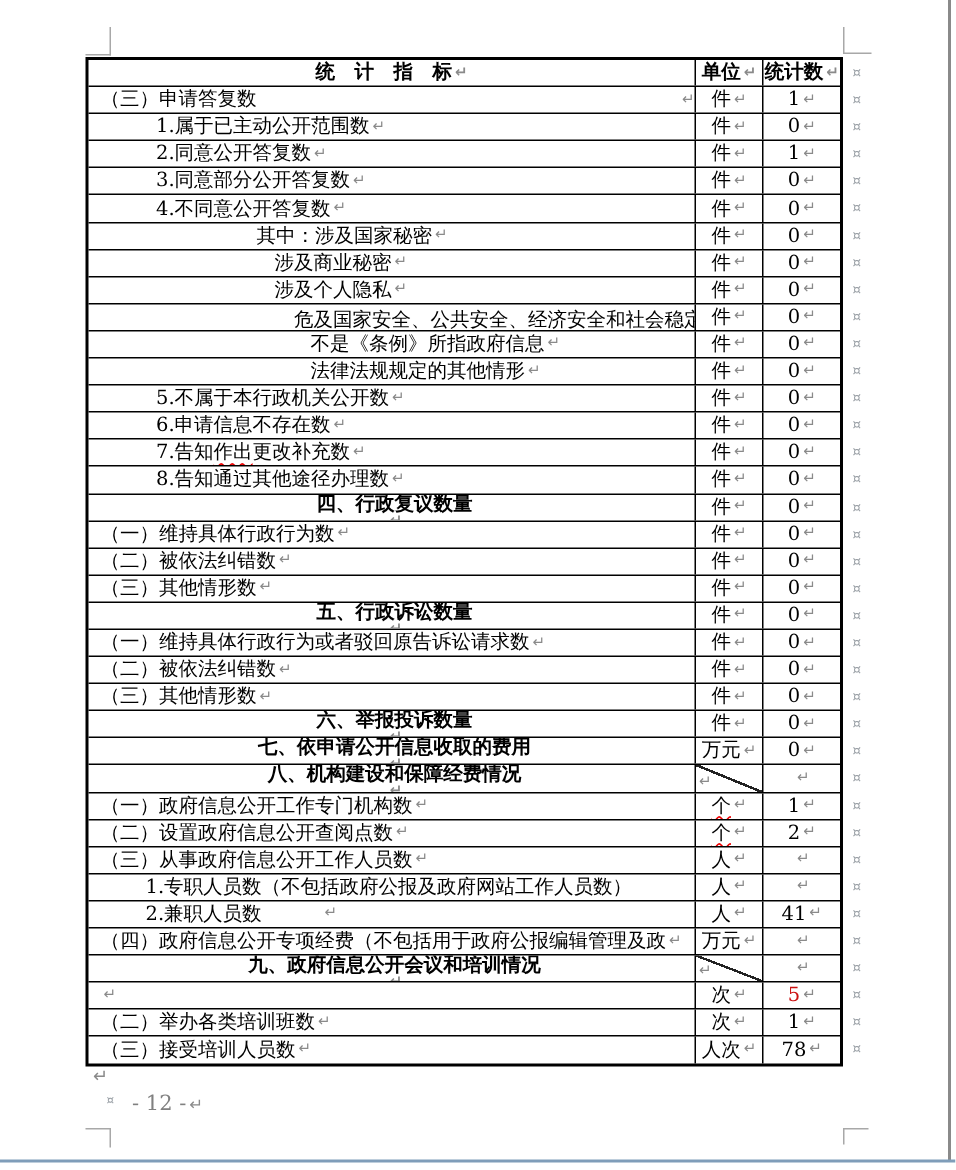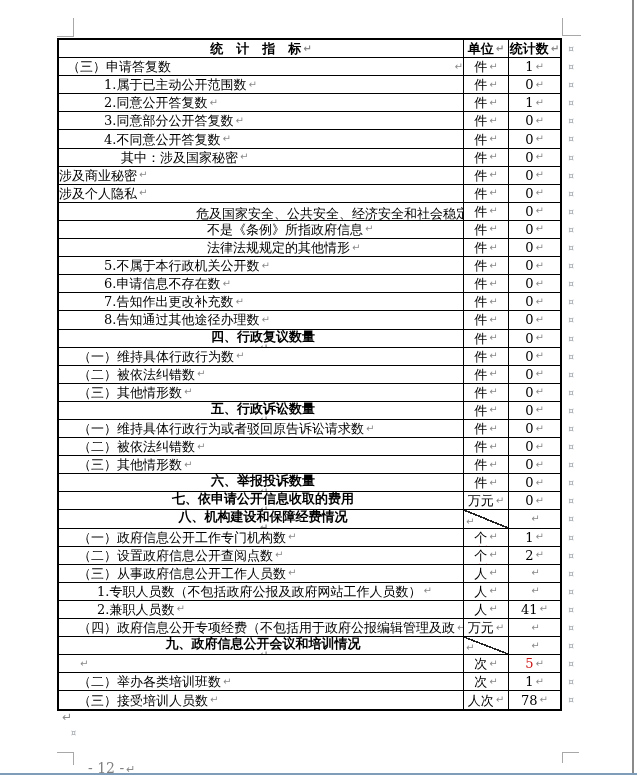--- a/index.html
+++ b/index.html
@@ -25,40 +25,40 @@
   .cell { display:flex; align-items:center; overflow:hidden; white-space:nowrap;
           font-size:13px; color:#000; line-height:1; }
   .c-ind { width:405px; border-right:1px solid #000; }
   .c-unit{ width:45px;  border-right:1px solid #000; justify-content:center; position:relative; }
   .c-val { width:51px;  justify-content:center; }
   .hdr .cell { justify-content:center; font-weight:bold; }
   .bold .c-ind { font-weight:bold;flex-direction:column; }
 
   
   .ind-0 .c-ind{ padding-left:4px; }   .ind-1 .c-ind{ padding-left:8px;justify-content:space-between; }
-  .ind-2 .c-ind{ padding-left:19px; }  .ind-3 .c-ind{ padding-left:38px; }
-  .ind-4 .c-ind{ padding-left:45px;text-align:right; }  .ind-5 .c-ind{ padding-left:62px; }
-  .ind-6 .c-ind{ } .ind-7 .c-ind{ padding-left:137px;align-items:flex-end; }
+  .ind-2 .c-ind{ padding-left:8px; }  .ind-3 .c-ind{ padding-left:38px;gap:40px; }
+  .ind-4 .c-ind{ padding-left:45px;text-align:right; }  .ind-5 .c-ind{ padding-left:112px; }
+  .ind-6 .c-ind{ padding-left:124px; } .ind-7 .c-ind{ padding-left:137px;align-items:flex-end; }
   .ind-8 .c-ind{ padding-left:148px; }
 
   
   .pmark { color:#8a8a8a; font-size:10px; margin-left:2px; font-family:"DejaVu Sans",sans-serif; }
   .eor   { position:absolute; right:-14px; top:4px; color:#9aa0a6; font-size:9px;
            font-family:"DejaVu Sans",sans-serif; }
   .slash { background-image:linear-gradient(to right top, transparent 47.5%, #222 47.5%, #222 52.5%, transparent 52.5%); }
   .slash .pmark { position:absolute; left:2px; bottom:1px; margin:0; }
   .squig { text-decoration-line:underline; text-decoration-style:wavy; text-decoration-color:#ee0000;
            text-decoration-thickness:1px; text-underline-offset:3px; }
   .redval{ color:#cc1111; }
 
   .after-table-pmark { position:absolute; left:62px; top:710px; color:#8a8a8a; font-size:12px;
                        font-family:"DejaVu Sans",sans-serif; }
   .stray-mark { position:absolute; left:71px; top:729px; color:#9aa0a6; font-size:8px;
                 font-family:"DejaVu Sans",sans-serif; }
-  .footer { position:absolute; left:88px; top:760px; color:#808080; font-size:14px;
+  .footer { position:absolute; left:88px; top:728px; color:#808080; font-size:14px;
             font-family:"DejaVu Serif",serif; }
   .footer .pmark { font-size:11px; }
 </style>
 </head>
 <body>
 
 <div class="page">
 
   <div class="crop crop-tl"></div>
   <div class="crop crop-tr"></div>

